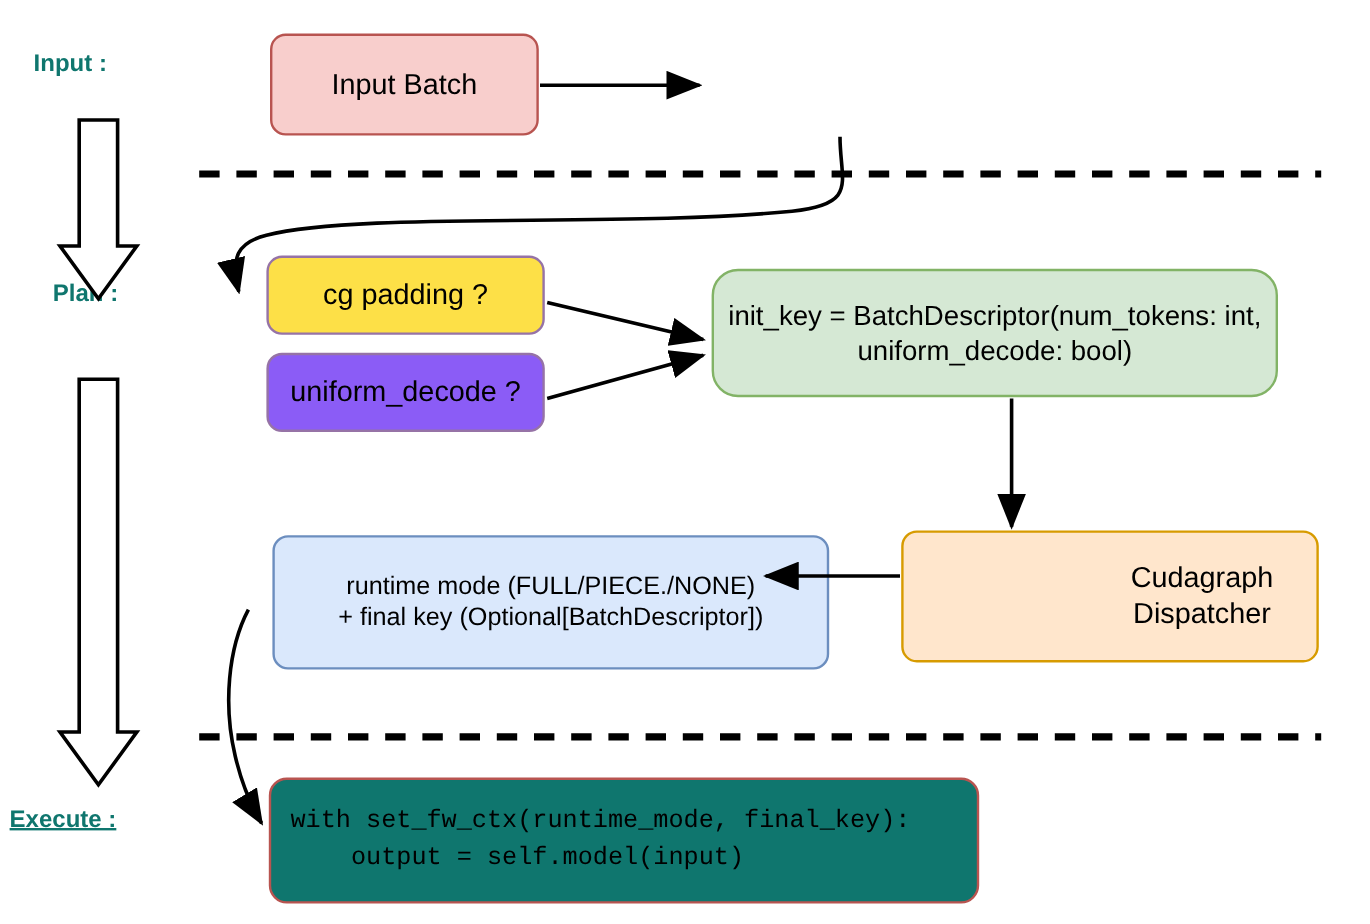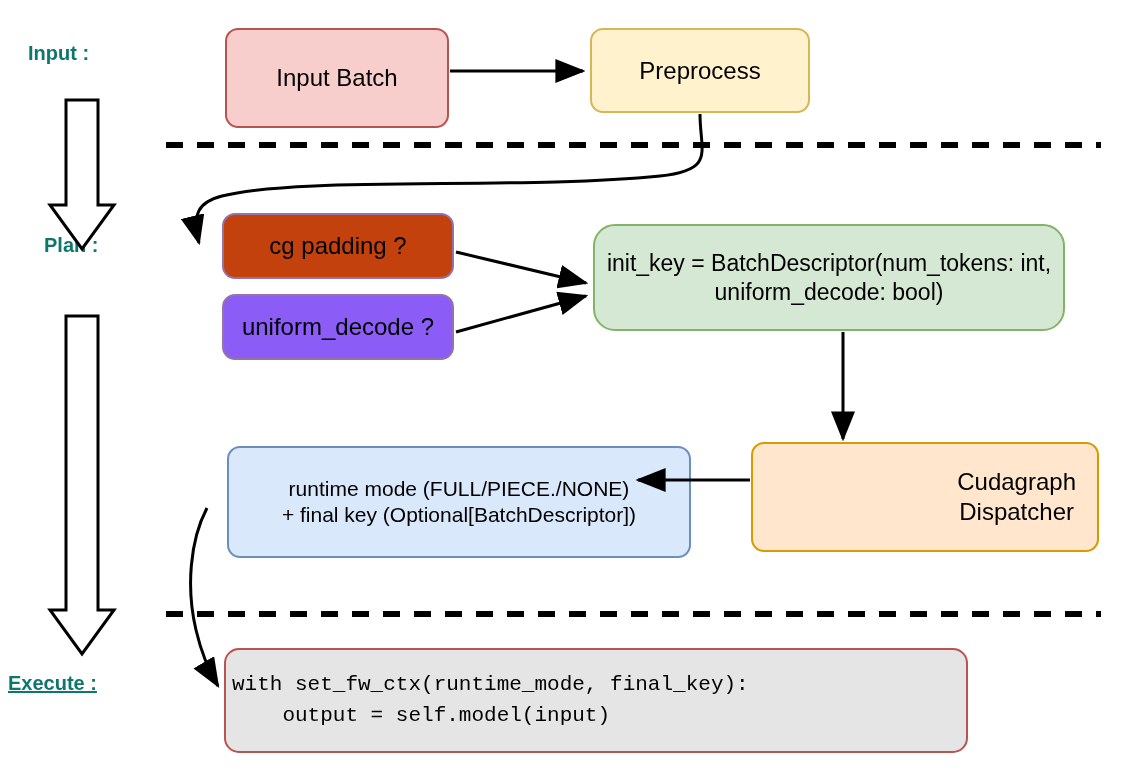--- a/index.html
+++ b/index.html
@@ -40,71 +40,72 @@
     font-family: "Liberation Sans", sans-serif;
     line-height: 1.25;
     color: #000000;
   }
   .node-text {
     display: block;
     white-space: pre-line;
     padding: 0 6px;
   }
   .n-input-batch {
-    left: 225px; top: 28px; width: 224px; height: 100px;
+    left: 225px; top: 28px; width: 224px; height: 85px;
     background: #f8cecc; border-color: #b85450;
     font-size: 24px;
   }
   .n-preprocess {
     left: 590px; top: 28px; width: 220px; height: 85px;
     background: #fff2cc; border-color: #d6b656;
     font-size: 24px;
   }
   .n-cg-padding {
     left: 222px; top: 213px; width: 232px; height: 66px;
-    background: #c2410c; border-color: #9673a6;
+    background: #fde047; border-color: #9673a6;
     font-size: 24px;
   }
   .n-uniform-decode {
     left: 222px; top: 294px; width: 232px; height: 66px;
     background: #8b5cf6; border-color: #9673a6;
     font-size: 24px;
   }
   .n-init-key {
     left: 593px; top: 224px; width: 472px; height: 107px;
     background: #d5e8d4; border-color: #82b366;
     font-size: 23px;
     border-radius: 22px;
   }
   .n-cudagraph-dispatcher {
     left: 751px; top: 442px; width: 348px; height: 110px;
     background: #ffe6cc; border-color: #d79b00;
     font-size: 24px;
     align-items: center;
     justify-content: flex-end;
-    padding-right: 15px;
+    padding-right: 30px;
   }
   .n-cudagraph-dispatcher .node-text { text-align: center; }
   .n-dispatch {
     left: 752px; top: 442px; width: 182px; height: 73px;
     background: #fad7c3; border-color: #d79b00;
     font-size: 22px;
     border-radius: 12px;
   }
   .n-runtime-mode {
     left: 227px; top: 446px; width: 464px; height: 112px;
     background: #dae8fc; border-color: #6c8ebf;
     font-size: 21px;
   }
   .n-exec-code {
-    left: 224px; top: 648px; width: 744px; height: 105px;
-    background: #e5e5e5; border-color: #b85450;
+    left: 224px; top: 648px; width: 592px; height: 105px;
+    background: #0f766e; border-color: #b85450;
     font-family: "Liberation Mono", monospace;
     font-size: 21px;
     justify-content: flex-start;
+    padding-left: 10px;
     border-radius: 15px;
   }
   .n-exec-code .node-text {
     text-align: left;
     white-space: pre;
     line-height: 1.45;
   }
   svg.overlay {
     position: absolute;
     left: 0; top: 0;
@@ -120,23 +121,20 @@
   <div class="stage-label" style="left:28px; top:42px;">Input :</div>
 
   <div class="stage-label" style="left:44px; top:234px;">Plan :</div>
 
   <div class="stage-label" style="left:8px; top:672px;text-decoration:underline;">Execute :</div>
 
   <div class="node n-input-batch">
     <span class="node-text">Input Batch</span>
   </div>
 
-  <div class="node n-preprocess">
-    <span class="node-text">Preprocess</span>
-  </div>
 
   <div class="node n-cg-padding">
     <span class="node-text">cg padding ?</span>
   </div>
 
   <div class="node n-uniform-decode">
     <span class="node-text">uniform_decode ?</span>
   </div>
 
   <div class="node n-init-key">

